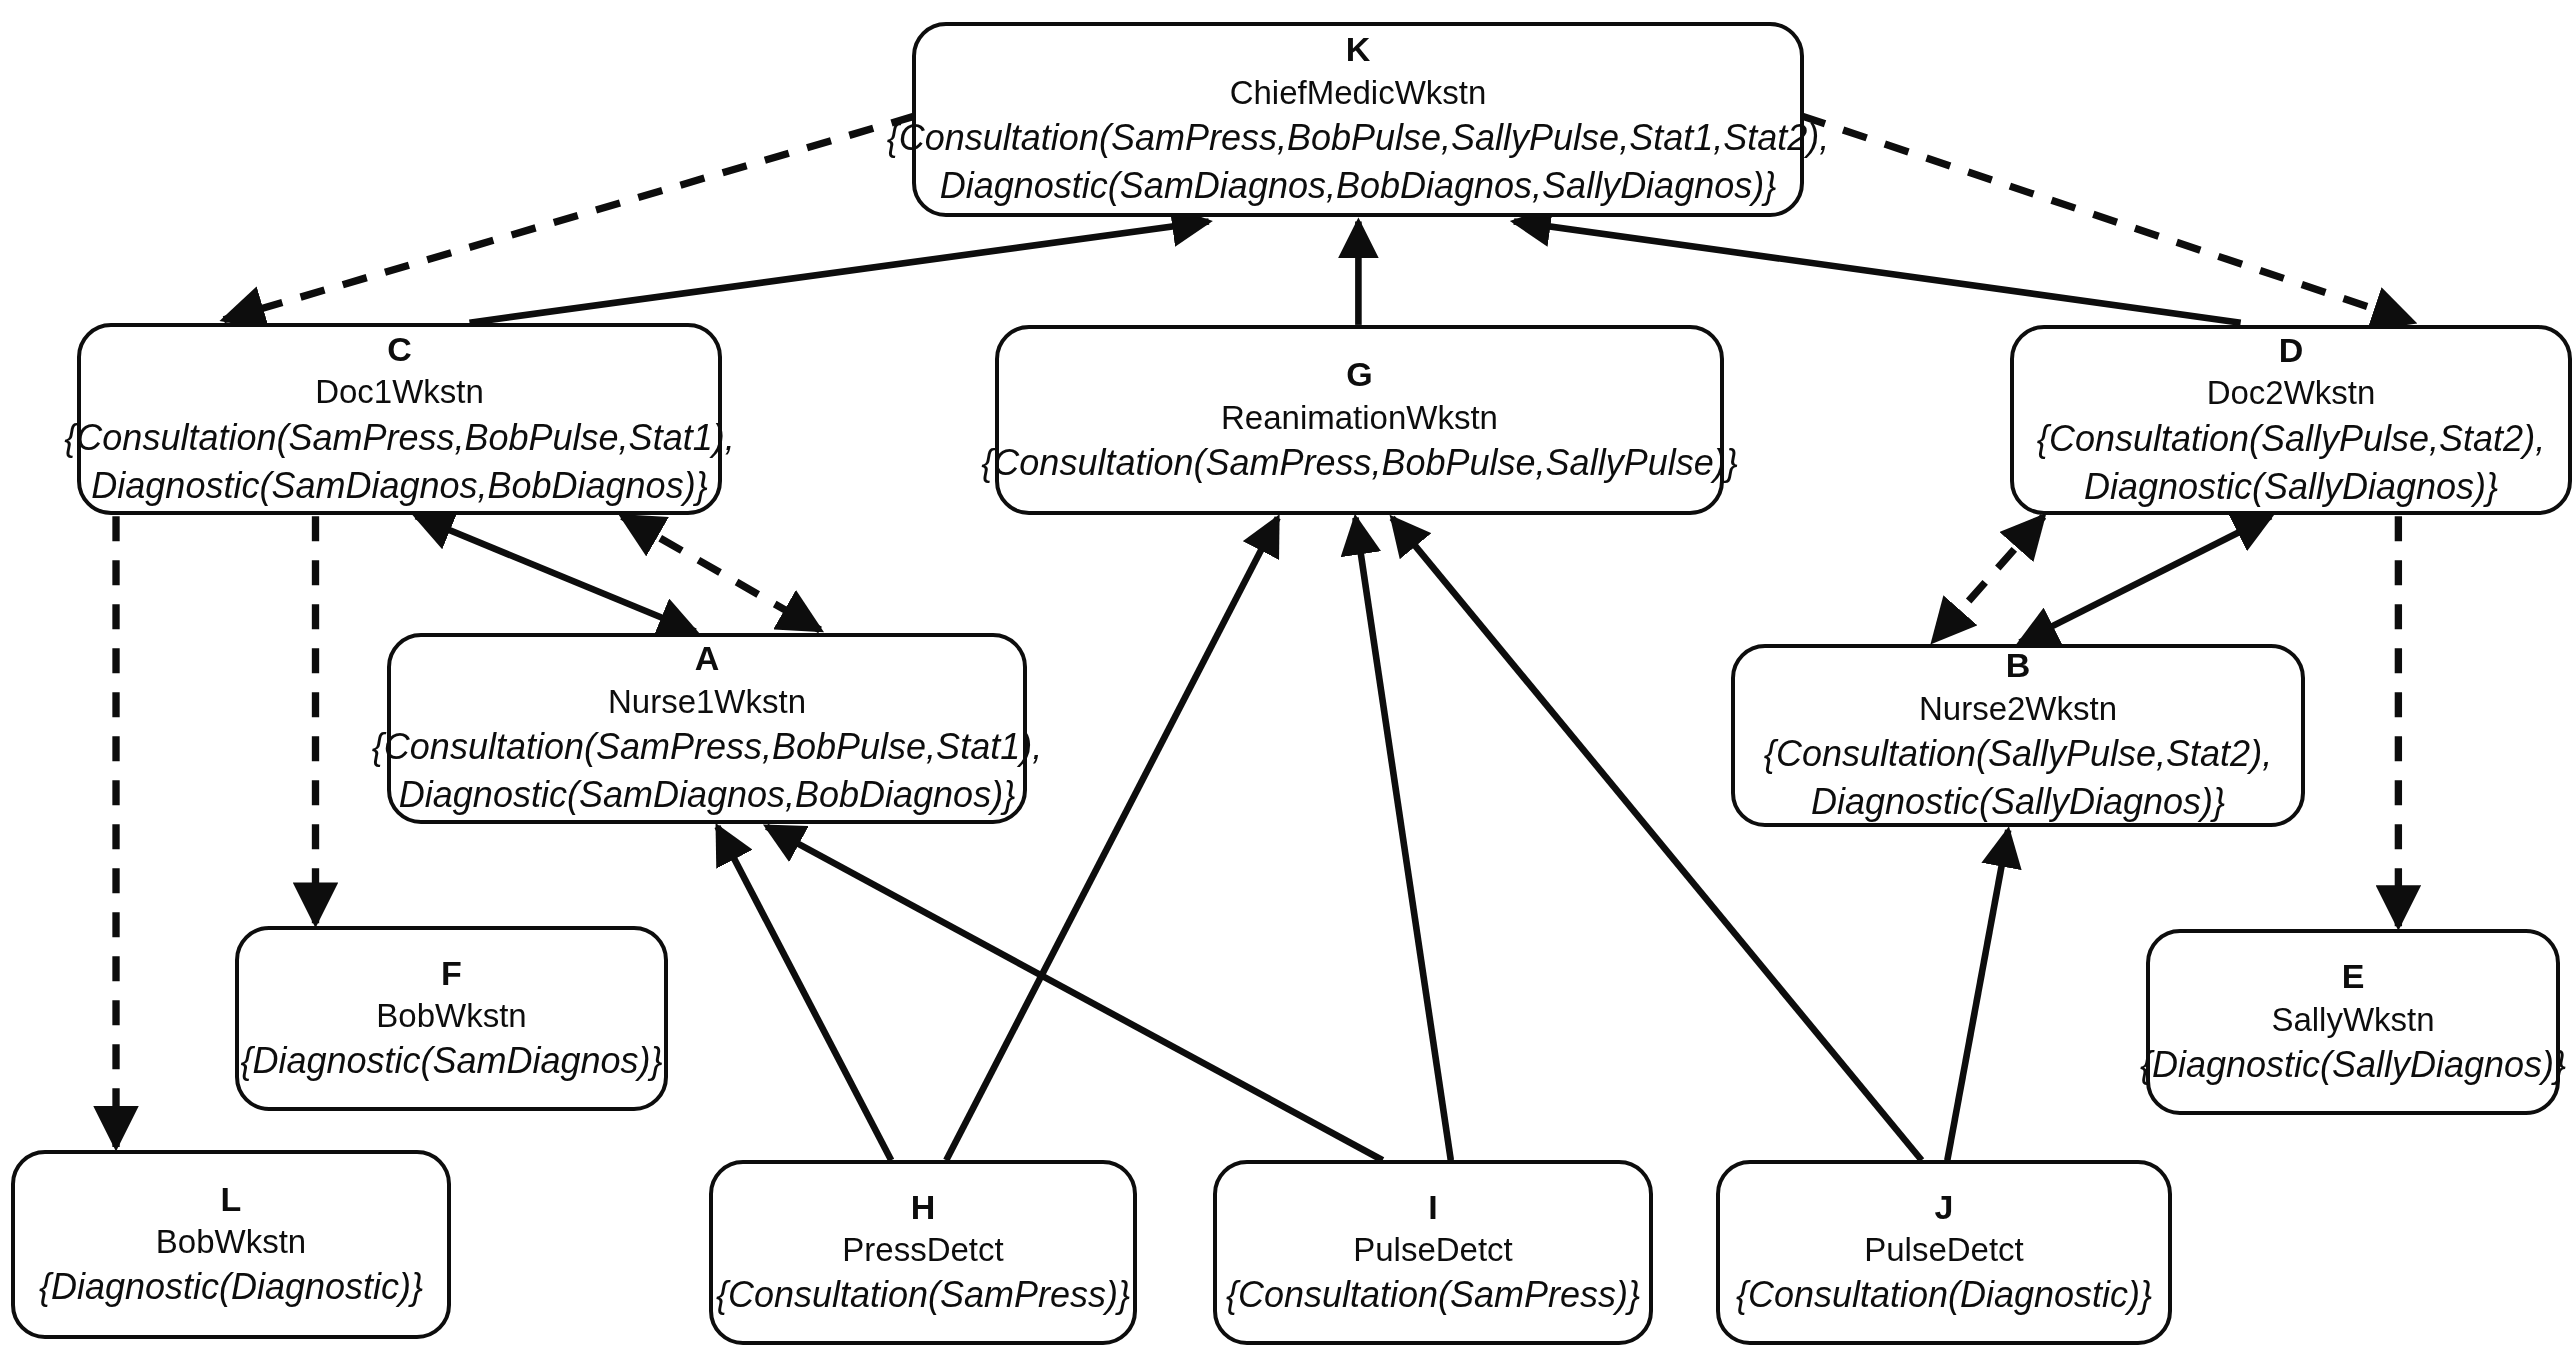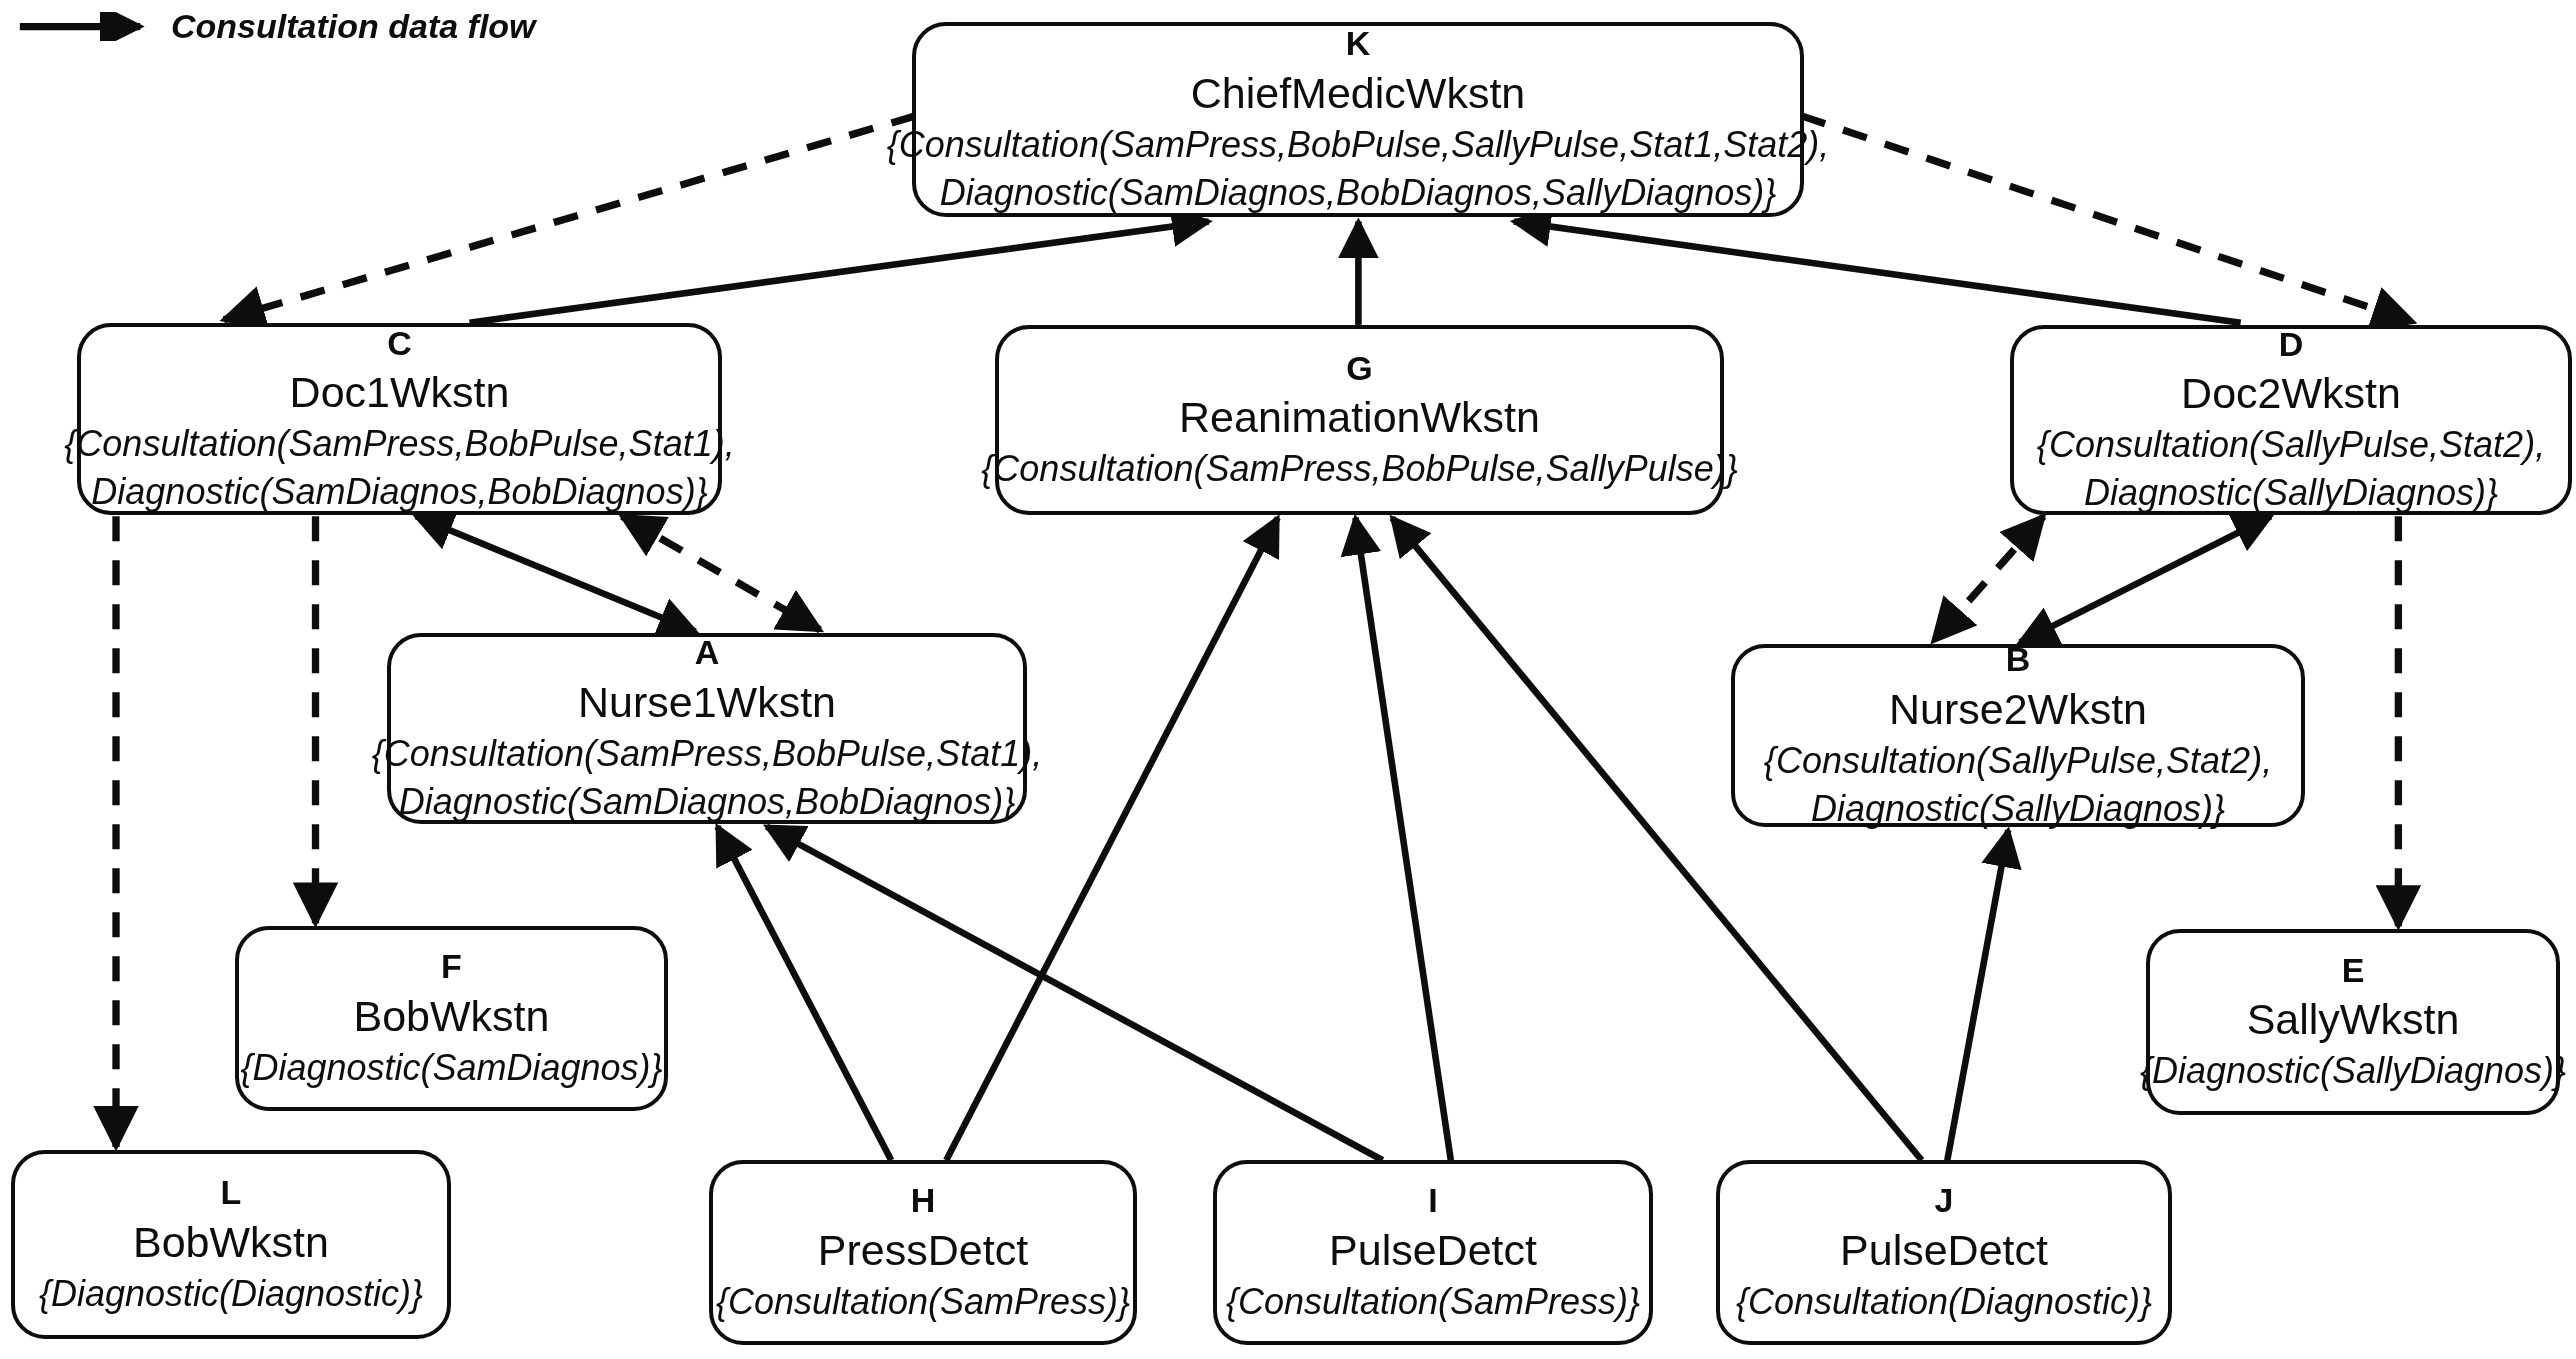--- a/index.html
+++ b/index.html
@@ -24,21 +24,21 @@
     border: 4.4px solid #0d0d0d;
     border-radius: 34px;
     display: flex;
     flex-direction: column;
     align-items: center;
     justify-content: center;
     text-align: center;
     padding: 0 5.9px;
   }
   .node .letter { font-weight: bold; font-size: 34px; line-height: 1.28; white-space: nowrap; }
-  .node .name   { font-size: 43px; line-height: 1.28; white-space: nowrap; }
+  .node .name   { font-size: 33px; line-height: 1.28; white-space: nowrap; }
   .node .spec   { font-style: italic; font-size: 36px; line-height: 1.34; white-space: nowrap; }
   #legend {
     position: absolute;
     left: 16px; top: 4.4px;
   }
   .legend-row {
     display: flex;
     align-items: center;
     height: 45px;
   }
@@ -82,26 +82,20 @@
       <line x1="2456" y1="158" x2="3290" y2="439" marker-end="url(#ah)"></line>
       <line x1="848" y1="704" x2="1118" y2="859" marker-start="url(#ah)" marker-end="url(#ah)"></line>
       <line x1="2786" y1="704" x2="2636" y2="874" marker-start="url(#ah)" marker-end="url(#ah)"></line>
       <line x1="430" y1="704" x2="430" y2="1259" marker-end="url(#ah)"></line>
       <line x1="158" y1="704" x2="158" y2="1564" marker-end="url(#ah)"></line>
       <line x1="3270" y1="704" x2="3270" y2="1263" marker-end="url(#ah)"></line>
     </g>
   </svg>
 
   <div id="legend">
-    <div class="legend-row">
-      <svg width="136" height="29" viewBox="0 0 185 40">
-        <line x1="4" y1="20" x2="170" y2="20" stroke="#0d0d0d" stroke-width="10" marker-end="url(#ah)"></line>
-      </svg>
-      <span class="legend-label">Consultation data flow</span>
-    </div>
   </div>
 
   <div class="node" style="left:912px;top:22px;width:892px;height:195px">
     <div class="letter">K</div>
     <div class="name">ChiefMedicWkstn</div>
     <div class="spec">{Consultation(SamPress,BobPulse,SallyPulse,Stat1,Stat2),</div>
     <div class="spec">Diagnostic(SamDiagnos,BobDiagnos,SallyDiagnos)}</div>
   </div>
 
   <div class="node" style="left:77px;top:323px;width:645px;height:192px">

